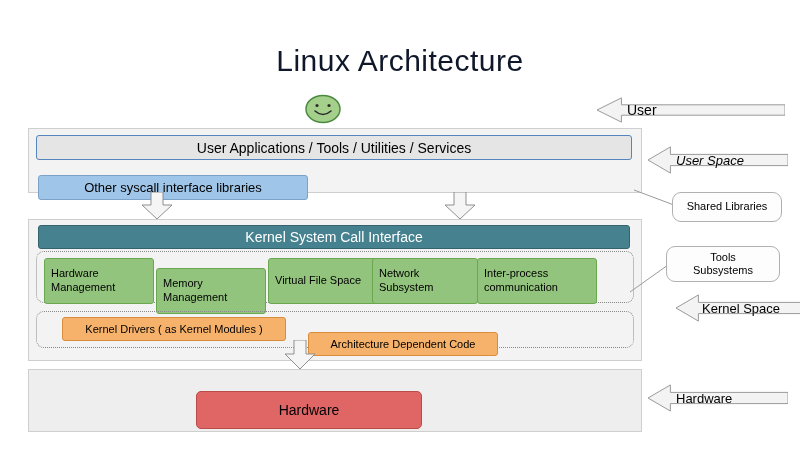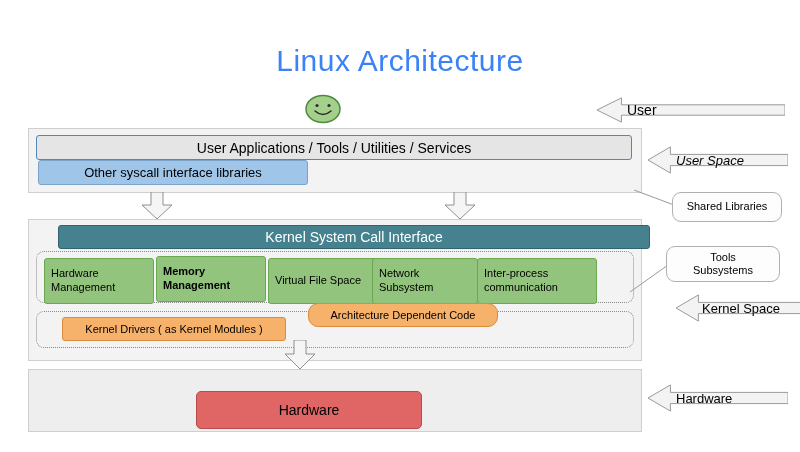--- a/index.html
+++ b/index.html
@@ -1,17 +1,17 @@
 <!DOCTYPE html>
 <html><head>
 <meta charset="utf-8">
 <style>
   html,body{margin:0;padding:0;background:#fff;font-family:"Liberation Sans",sans-serif;}
   .canvas{position:relative;width:800px;height:452px;background:#fff;overflow:hidden;}
-  .title{position:absolute;left:0;top:44px;width:100%;text-align:center;font-size:30px;color:#3b82f6;letter-spacing:.5px;}
+  .title{position:absolute;left:0;top:44px;width:100%;text-align:center;font-size:30px;color:#0f172a;letter-spacing:.5px;}
   .container{position:absolute;background:#f3f3f3;border:1px solid #cfcfcf;}
   .bar{position:absolute;display:flex;align-items:center;justify-content:center;font-size:14px;color:#000;}
   .apps-bar{background:#e5e5e5;border:1px solid #5585bd;border-radius:3px;}
   .lib-box{background:#9fc5e8;border:1px solid #7ba3c9;border-radius:3px;font-size:13px;}
   .syscall-bar{background:#45818e;border:1px solid #35636d;border-radius:3px;color:#fff;}
   .dotted{position:absolute;border:1px dotted #8a8a8a;border-radius:8px;}
   .sub-box{position:absolute;background:#93c47d;border:1px solid #6aa84f;border-radius:3px;font-size:11px;line-height:1.25;color:#000;padding:4px 6px;display:flex;align-items:center;}
   .mod-box{position:absolute;background:#f6b26b;border:1px solid #d98d3c;border-radius:3px;font-size:11px;color:#000;display:flex;align-items:center;justify-content:center;}
   .hw-box{position:absolute;background:#e06666;border:1px solid #b94b4b;border-radius:5px;font-size:14px;color:#000;display:flex;align-items:center;justify-content:center;}
   .varrow{position:absolute;z-index:3;}
@@ -30,42 +30,42 @@
 
   <svg style="position:absolute;left:303px;top:93px;" width="40" height="32" viewBox="0 0 40 32">
     <ellipse cx="20" cy="16" rx="17" ry="13.5" fill="#a5d08c" stroke="#4c8a3f" stroke-width="1.5"></ellipse>
     <circle cx="14" cy="12.5" r="1.6" fill="#2d2d2d"></circle>
     <circle cx="26" cy="12.5" r="1.6" fill="#2d2d2d"></circle>
     <path d="M12 18 q8 7 16 0" fill="none" stroke="#2d2d2d" stroke-width="1.6" stroke-linecap="round"></path>
   </svg>
 
   <div class="container" style="left:28px;top:128px;width:612px;height:63px;"></div>
   <div class="bar apps-bar" style="left:36px;top:135px;width:594px;height:23px;">User Applications / Tools / Utilities / Services</div>
-  <div class="bar lib-box" style="left:38px;top:160px;width:268px;height:23px;">Other syscall interface libraries</div>
+  <div class="bar lib-box" style="left:38px;top:175px;width:268px;height:23px;">Other syscall interface libraries</div>
 
   <svg class="varrow" style="left:142px;top:192px;" width="30" height="27" viewBox="0 0 30 27">
     <polygon points="9,0 21,0 21,13 30,13 15,27 0,13 9,13" fill="#f5f5f5" stroke="#8f8f8f" stroke-width="1"></polygon>
   </svg>
   <svg class="varrow" style="left:445px;top:192px;" width="30" height="27" viewBox="0 0 30 27">
     <polygon points="9,0 21,0 21,13 30,13 15,27 0,13 9,13" fill="#f5f5f5" stroke="#8f8f8f" stroke-width="1"></polygon>
   </svg>
 
   <div class="container" style="left:28px;top:219px;width:612px;height:140px;"></div>
-  <div class="bar syscall-bar" style="left:38px;top:225px;width:590px;height:22px;margin-left:20px;">Kernel System Call Interface</div>
+  <div class="bar syscall-bar" style="left:38px;top:225px;width:590px;height:22px;">Kernel System Call Interface</div>
 
   <div class="dotted" style="left:36px;top:251px;width:596px;height:50px;"></div>
   <div class="sub-box" style="left:44px;top:258px;width:96px;height:36px;">Hardware Management</div>
-  <div class="sub-box" style="left:156px;top:256px;width:96px;height:36px;font-weight:bold;">Memory Management</div>
+  <div class="sub-box" style="left:156px;top:268px;width:96px;height:36px;">Memory Management</div>
   <div class="sub-box" style="left:268px;top:258px;width:96px;height:36px;">Virtual File Space</div>
   <div class="sub-box" style="left:477px;top:258px;width:106px;height:36px;">Inter-process communication</div>
   <div class="sub-box" style="left:372px;top:258px;width:92px;height:36px;">Network Subsystem</div>
 
   <div class="dotted" style="left:36px;top:311px;width:596px;height:35px;"></div>
   <div class="mod-box" style="left:62px;top:317px;width:222px;height:22px;">Kernel Drivers ( as Kernel Modules )</div>
-  <div class="mod-box" style="left:308px;top:303px;width:188px;height:22px;border-radius:10px;">Architecture Dependent Code</div>
+  <div class="mod-box" style="left:308px;top:332px;width:188px;height:22px;">Architecture Dependent Code</div>
 
   <svg class="varrow" style="left:285px;top:340px;" width="30" height="29" viewBox="0 0 30 29">
     <polygon points="9,0 21,0 21,14 30,14 15,29 0,14 9,14" fill="#f5f5f5" stroke="#8f8f8f" stroke-width="1"></polygon>
   </svg>
 
   <div class="container" style="left:28px;top:369px;width:612px;height:61px;background:#eeeeee;"></div>
   <div class="hw-box" style="left:196px;top:391px;width:224px;height:36px;">Hardware</div>
 
   <div class="callout" style="left:597px;top:97px;width:188px;height:26px;">
     <svg viewBox="0 0 100 30" preserveAspectRatio="none">

